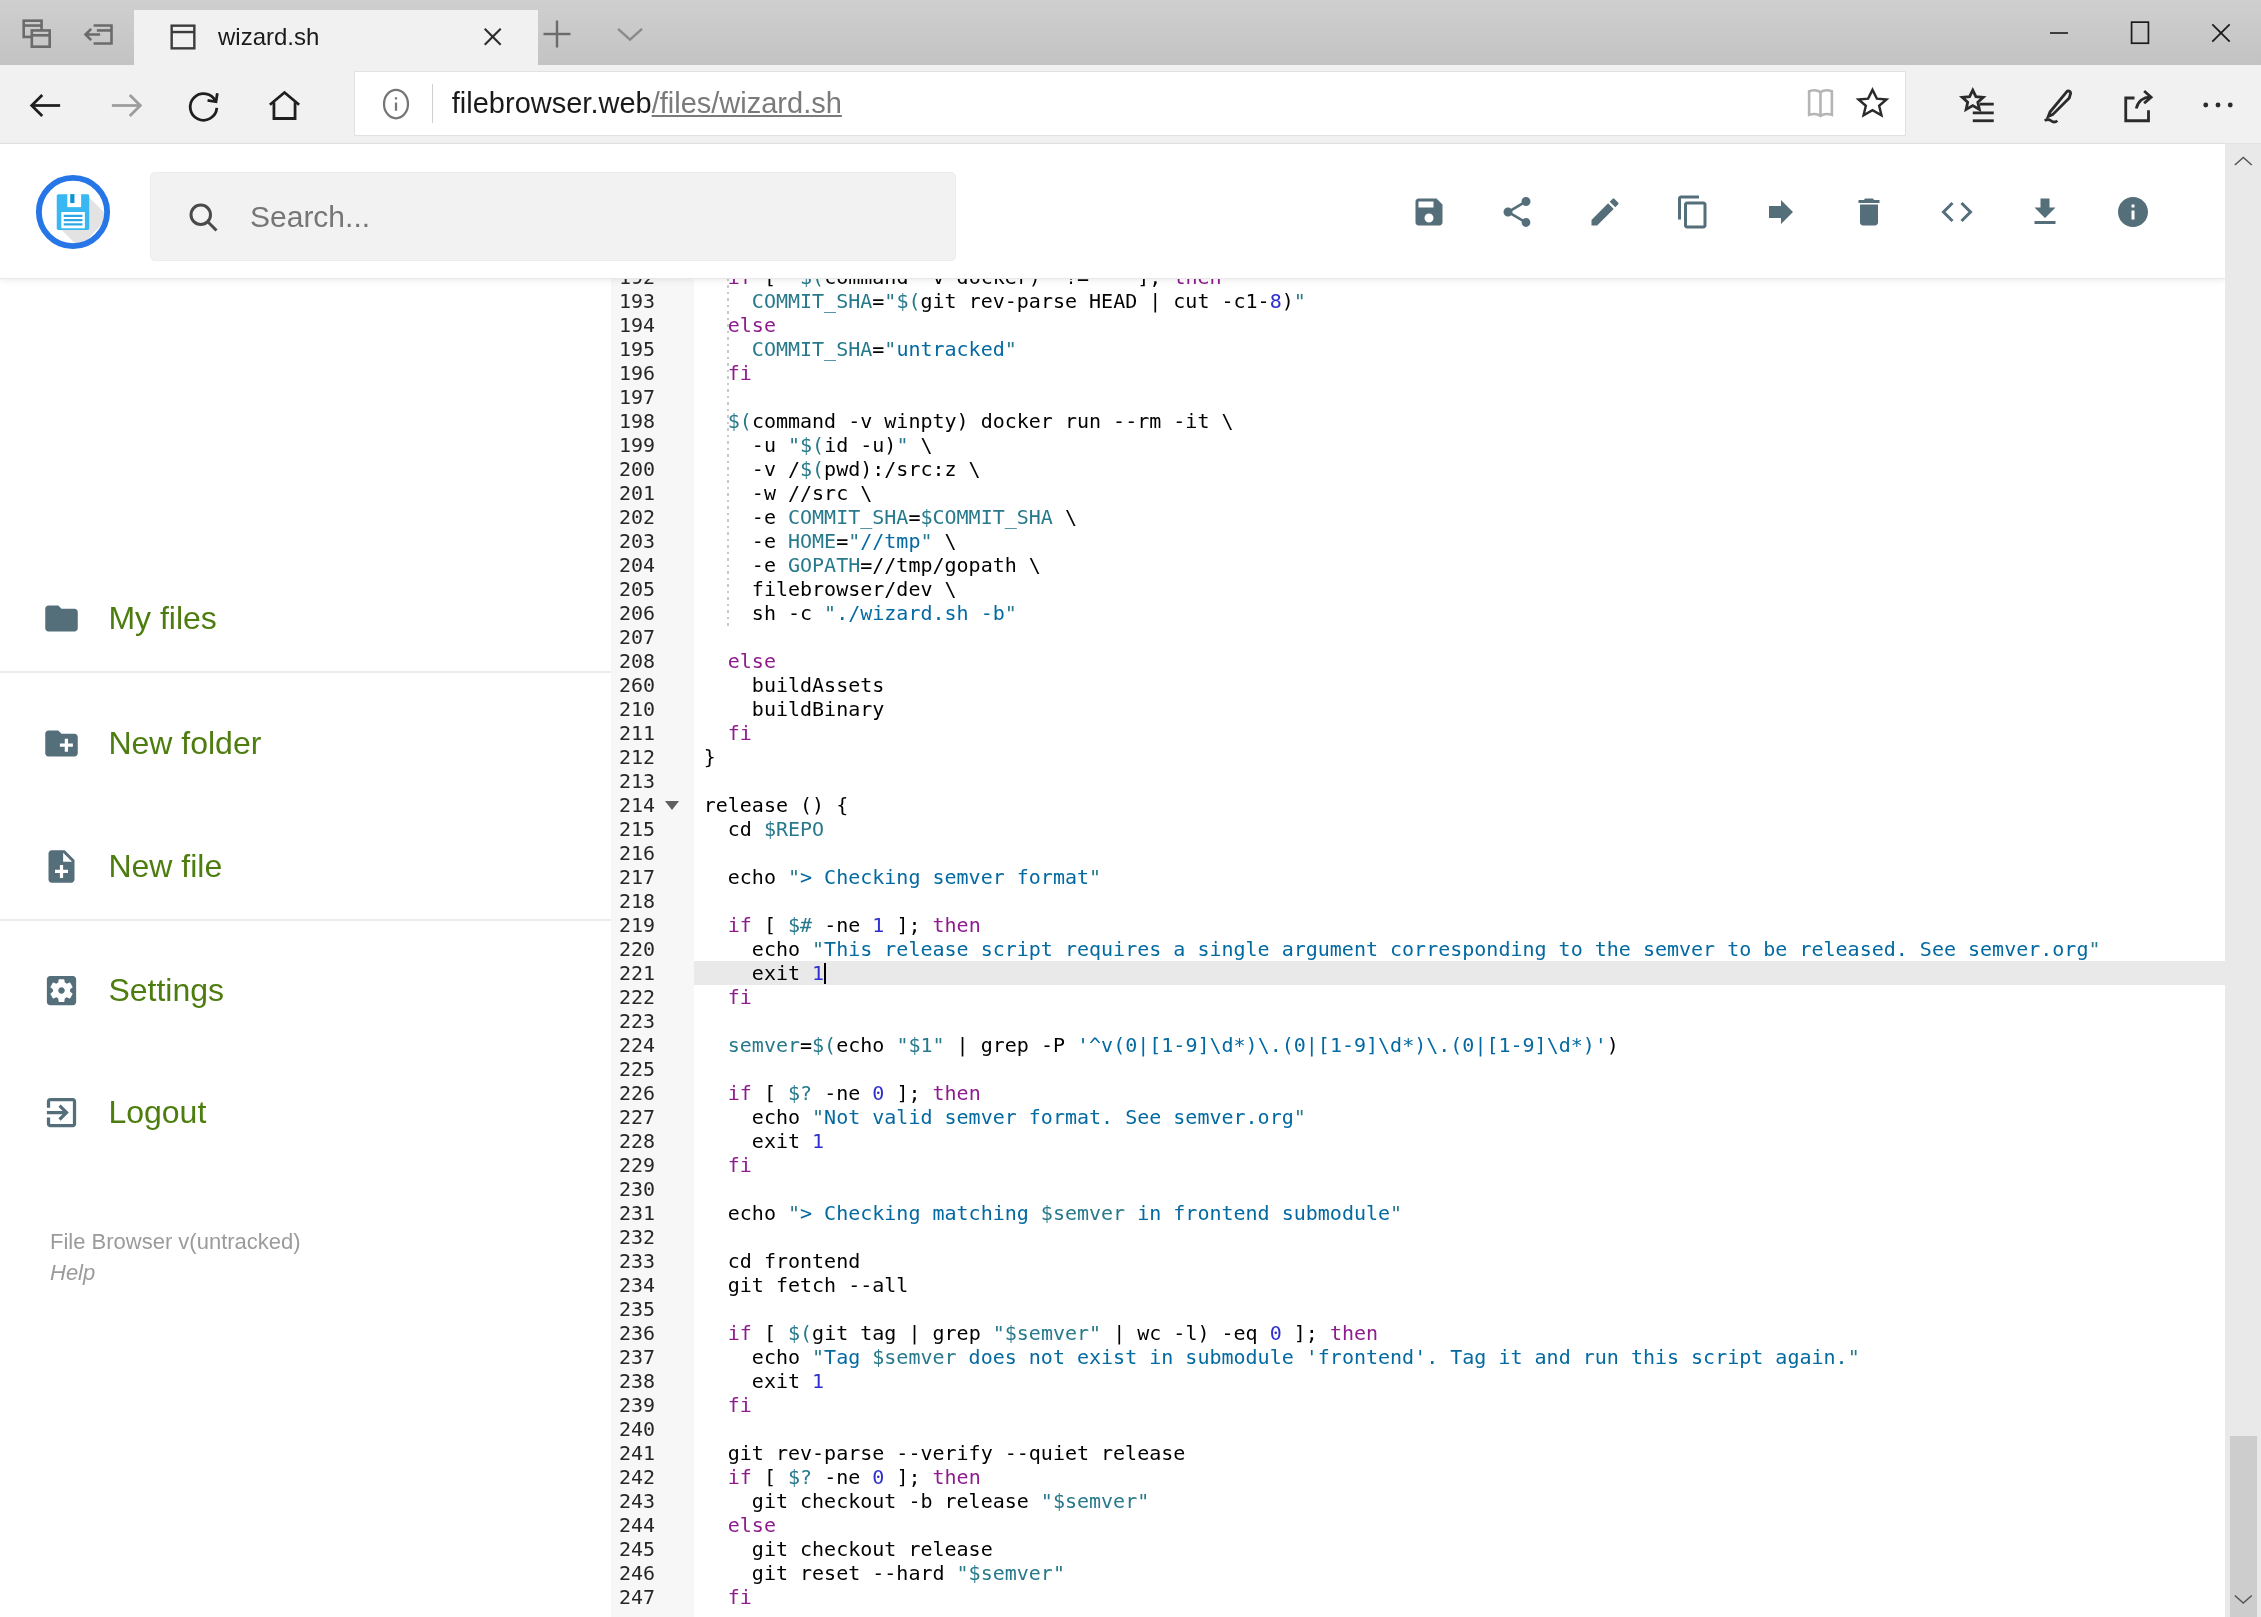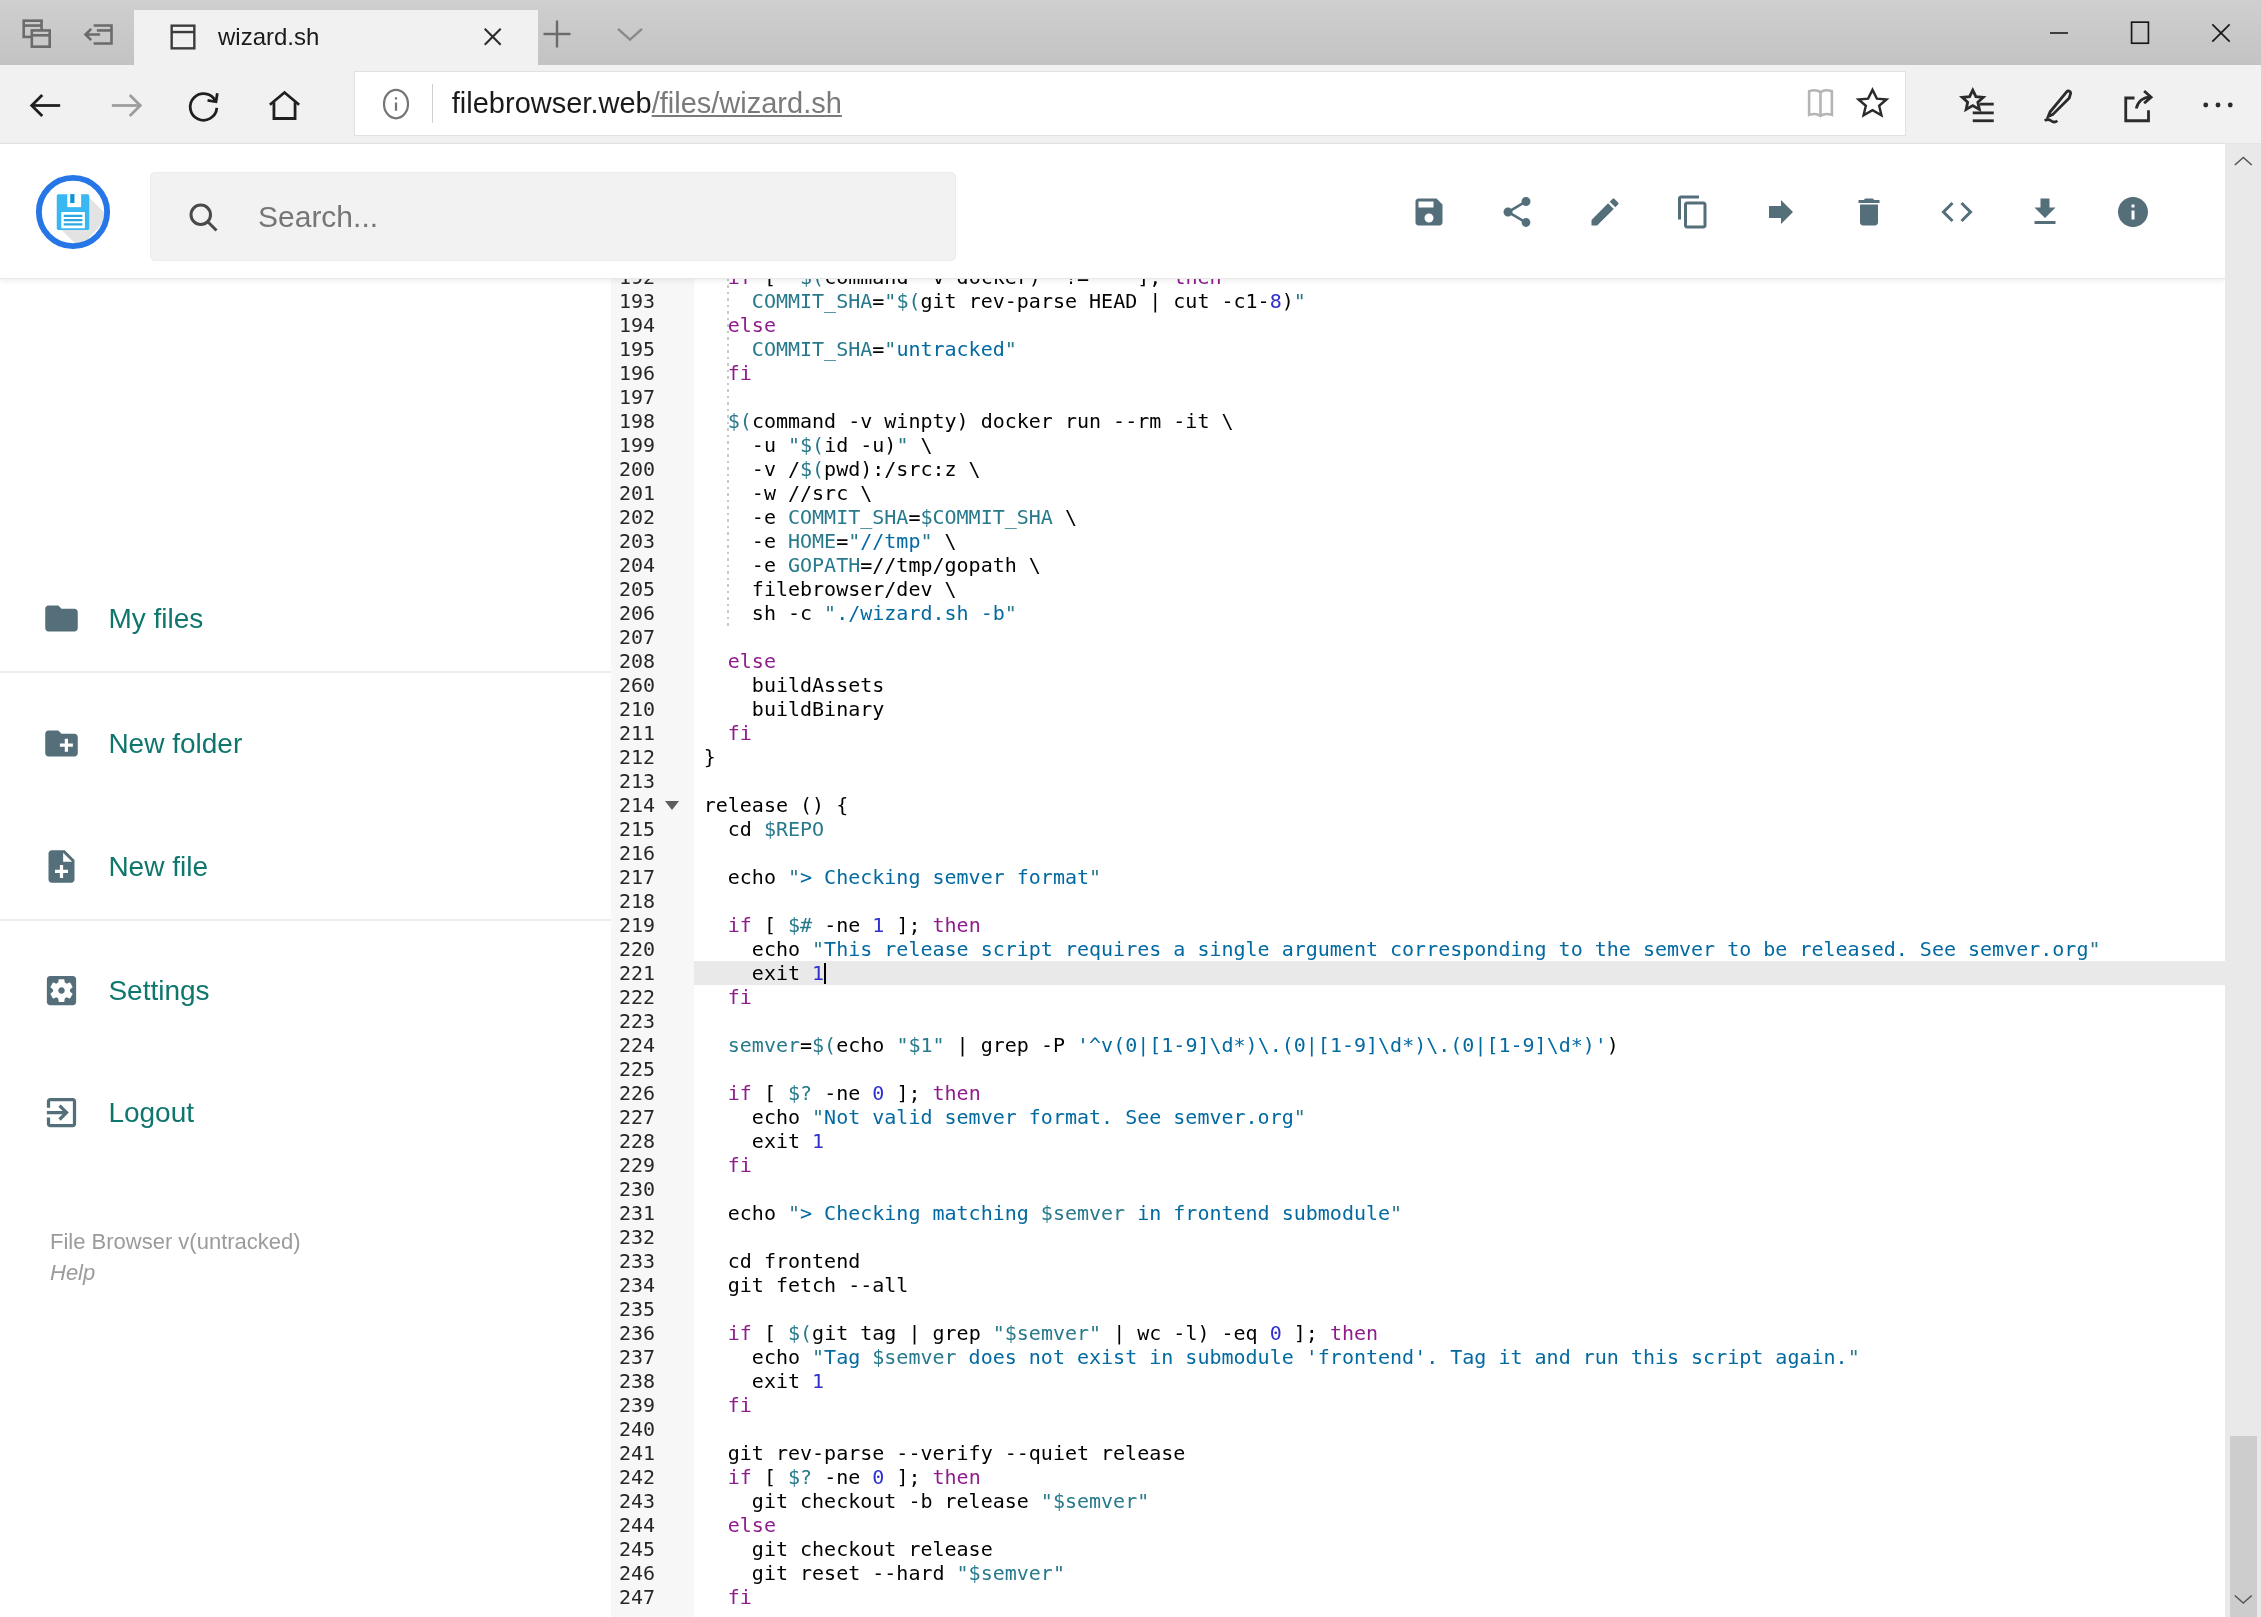--- a/index.html
+++ b/index.html
@@ -31,29 +31,29 @@
   .urlbox-ic{width:39px;height:39px;margin-right:13px;}
   .row-ic{position:absolute;top:19.4px;width:42px;height:42px;color:#2b2b2b;}
 
   
   .appheader{position:absolute;left:0;top:144px;right:36px;height:135px;background:#fff;
     border-bottom:0.8px solid #e8e8e8;box-shadow:0 2.4px 5.7px rgba(0,0,0,.07);box-sizing:border-box;z-index:3;}
   .logo{position:absolute;left:34px;top:29px;width:78px;height:78px;}
   .searchbar{position:absolute;left:150px;top:28px;width:806px;height:89px;background:#f2f2f2;
     border:0.8px solid #ececec;border-radius:4.8px;display:flex;align-items:center;box-sizing:border-box;}
   .searchbar .mag{margin-left:34px;color:#4a4a4a;}
-  .searchbar .ph{margin-left:37px;font-size:30px;color:#767676;}
+  .searchbar .ph{margin-left:29px;font-size:30px;color:#767676;}
   .fb-toolbar{position:absolute;right:74px;top:0;height:135px;display:flex;align-items:center;gap:52px;}
   .tool-btn{width:36px;height:36px;color:#546e7a;}
 
   
   .sidebar{position:absolute;left:0;top:279px;width:611px;bottom:0;background:#fff;z-index:1;}
   .side-item{position:absolute;left:0;width:100%;height:57px;display:flex;align-items:center;}
   .side-item .ic{margin-left:42px;width:39px;height:39px;color:#546e7a;}
-  .side-item .lbl{margin-left:27.4px;font-size:28px;color:#0f766e;}
+  .side-item .lbl{margin-left:27.4px;font-size:32px;color:#4d7c0f;}
   .side-div{position:absolute;left:0;width:611px;height:1.6px;background:#ececec;}
   .side-foot{position:absolute;left:50px;font-size:22px;color:#9b9b9b;line-height:31px;}
 
   
   .editor{position:absolute;left:611px;top:279px;width:1614px;bottom:0;overflow:hidden;background:#fff;}
   .gutterfill{position:absolute;left:0;top:0;bottom:0;width:83px;background:#f7f7f7;}
   .cmlines{position:absolute;left:0;top:-13.7px;right:0;}
   .cmrow{display:flex;height:24px;line-height:24px;font-family:"DejaVu Sans Mono",monospace;
     font-size:20px;white-space:pre;}
   .gut{flex:0 0 44px;width:44px;text-align:right;background:#f7f7f7;color:#262626;}

